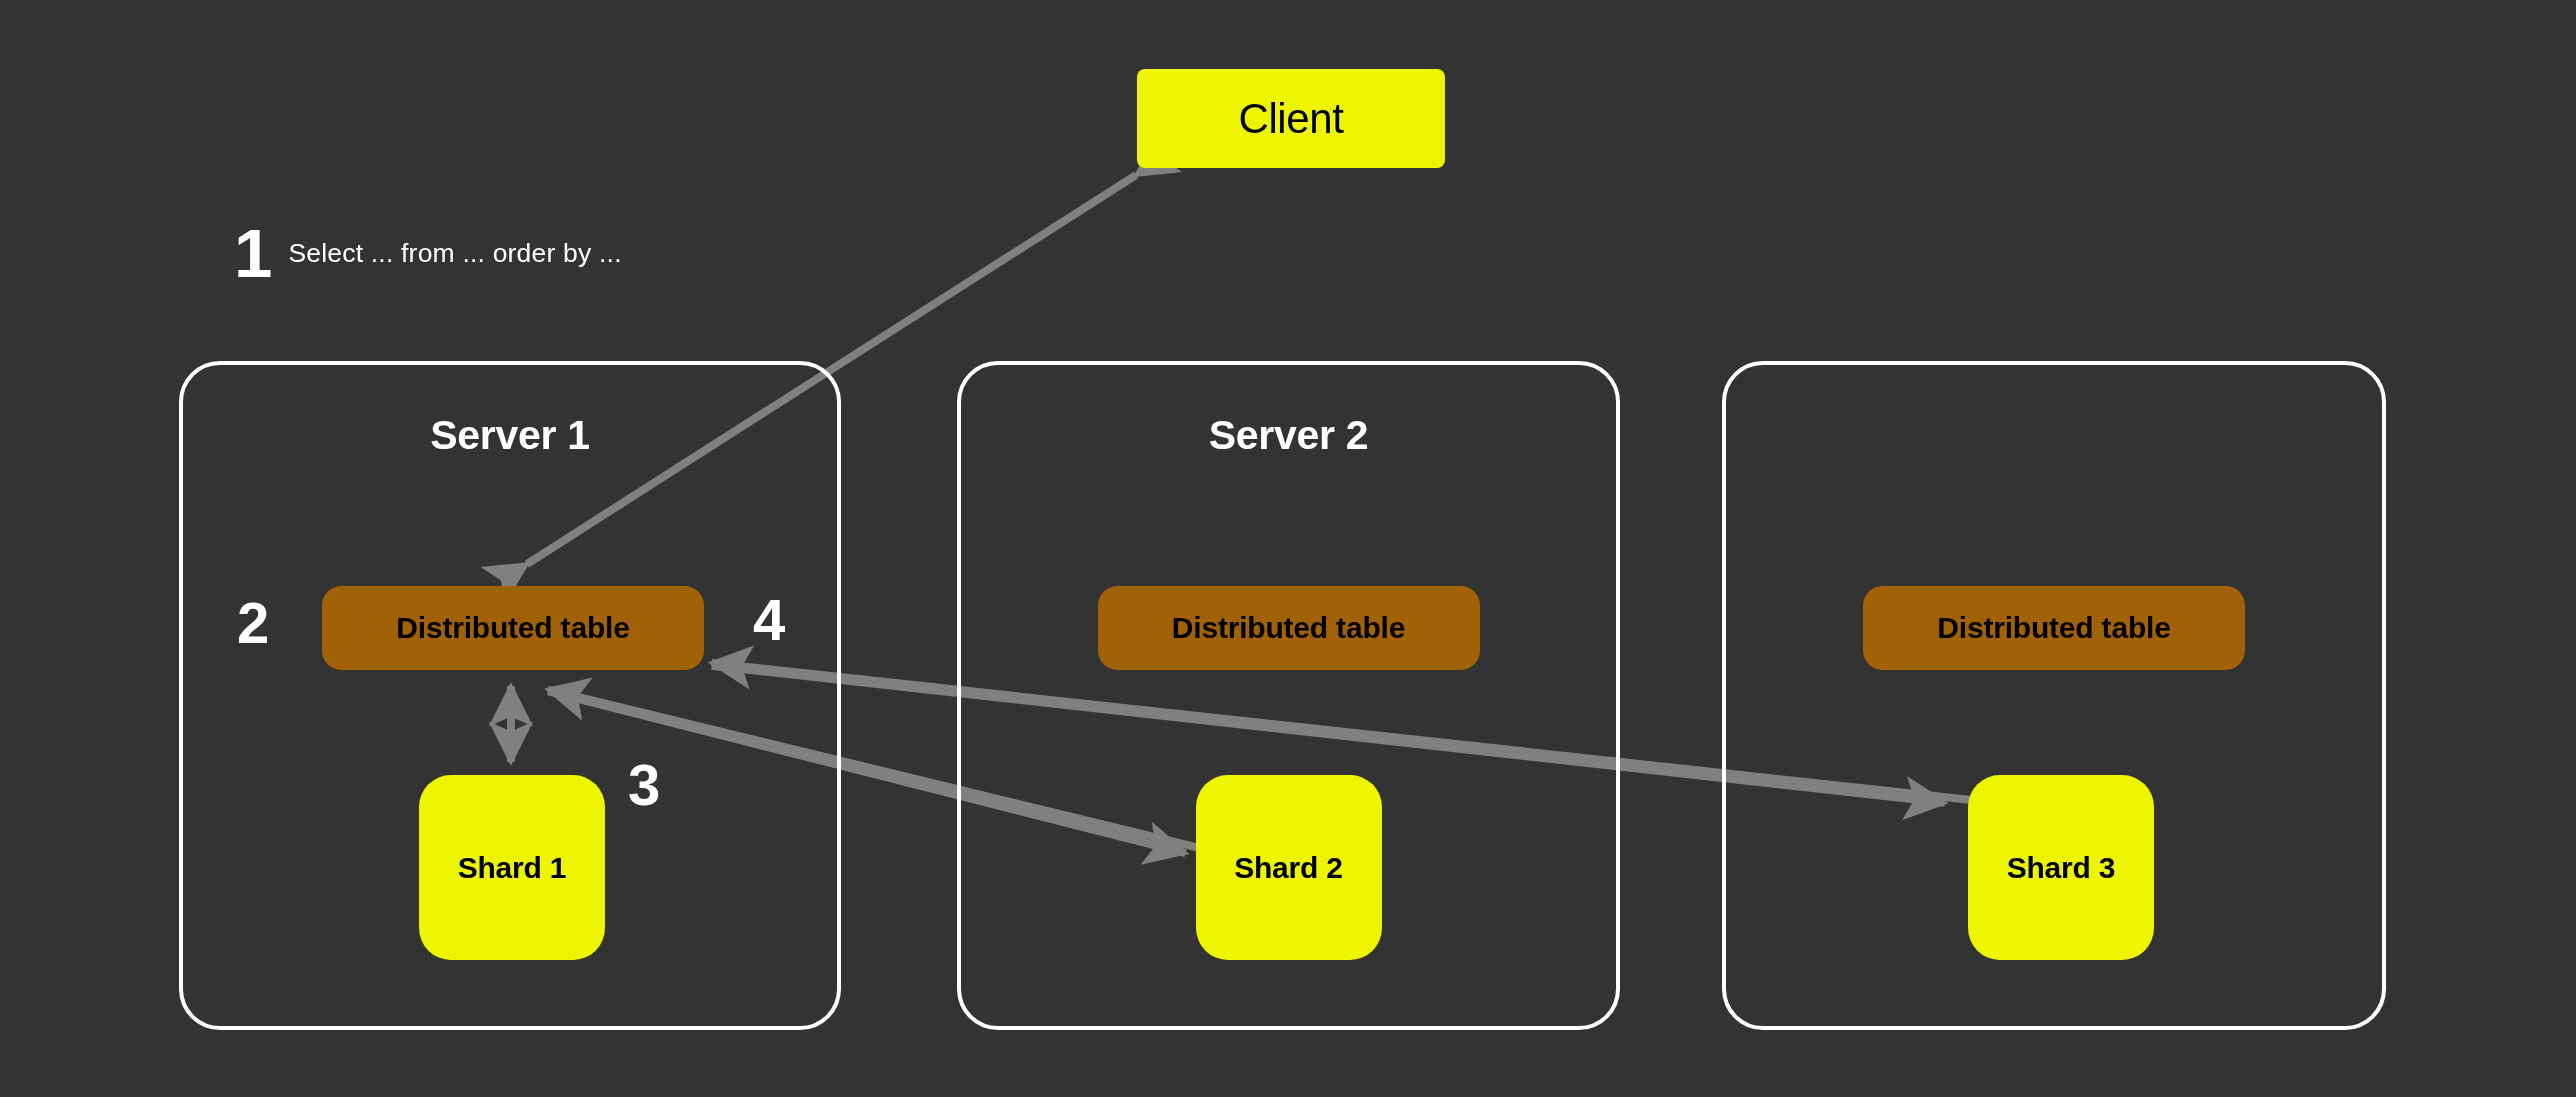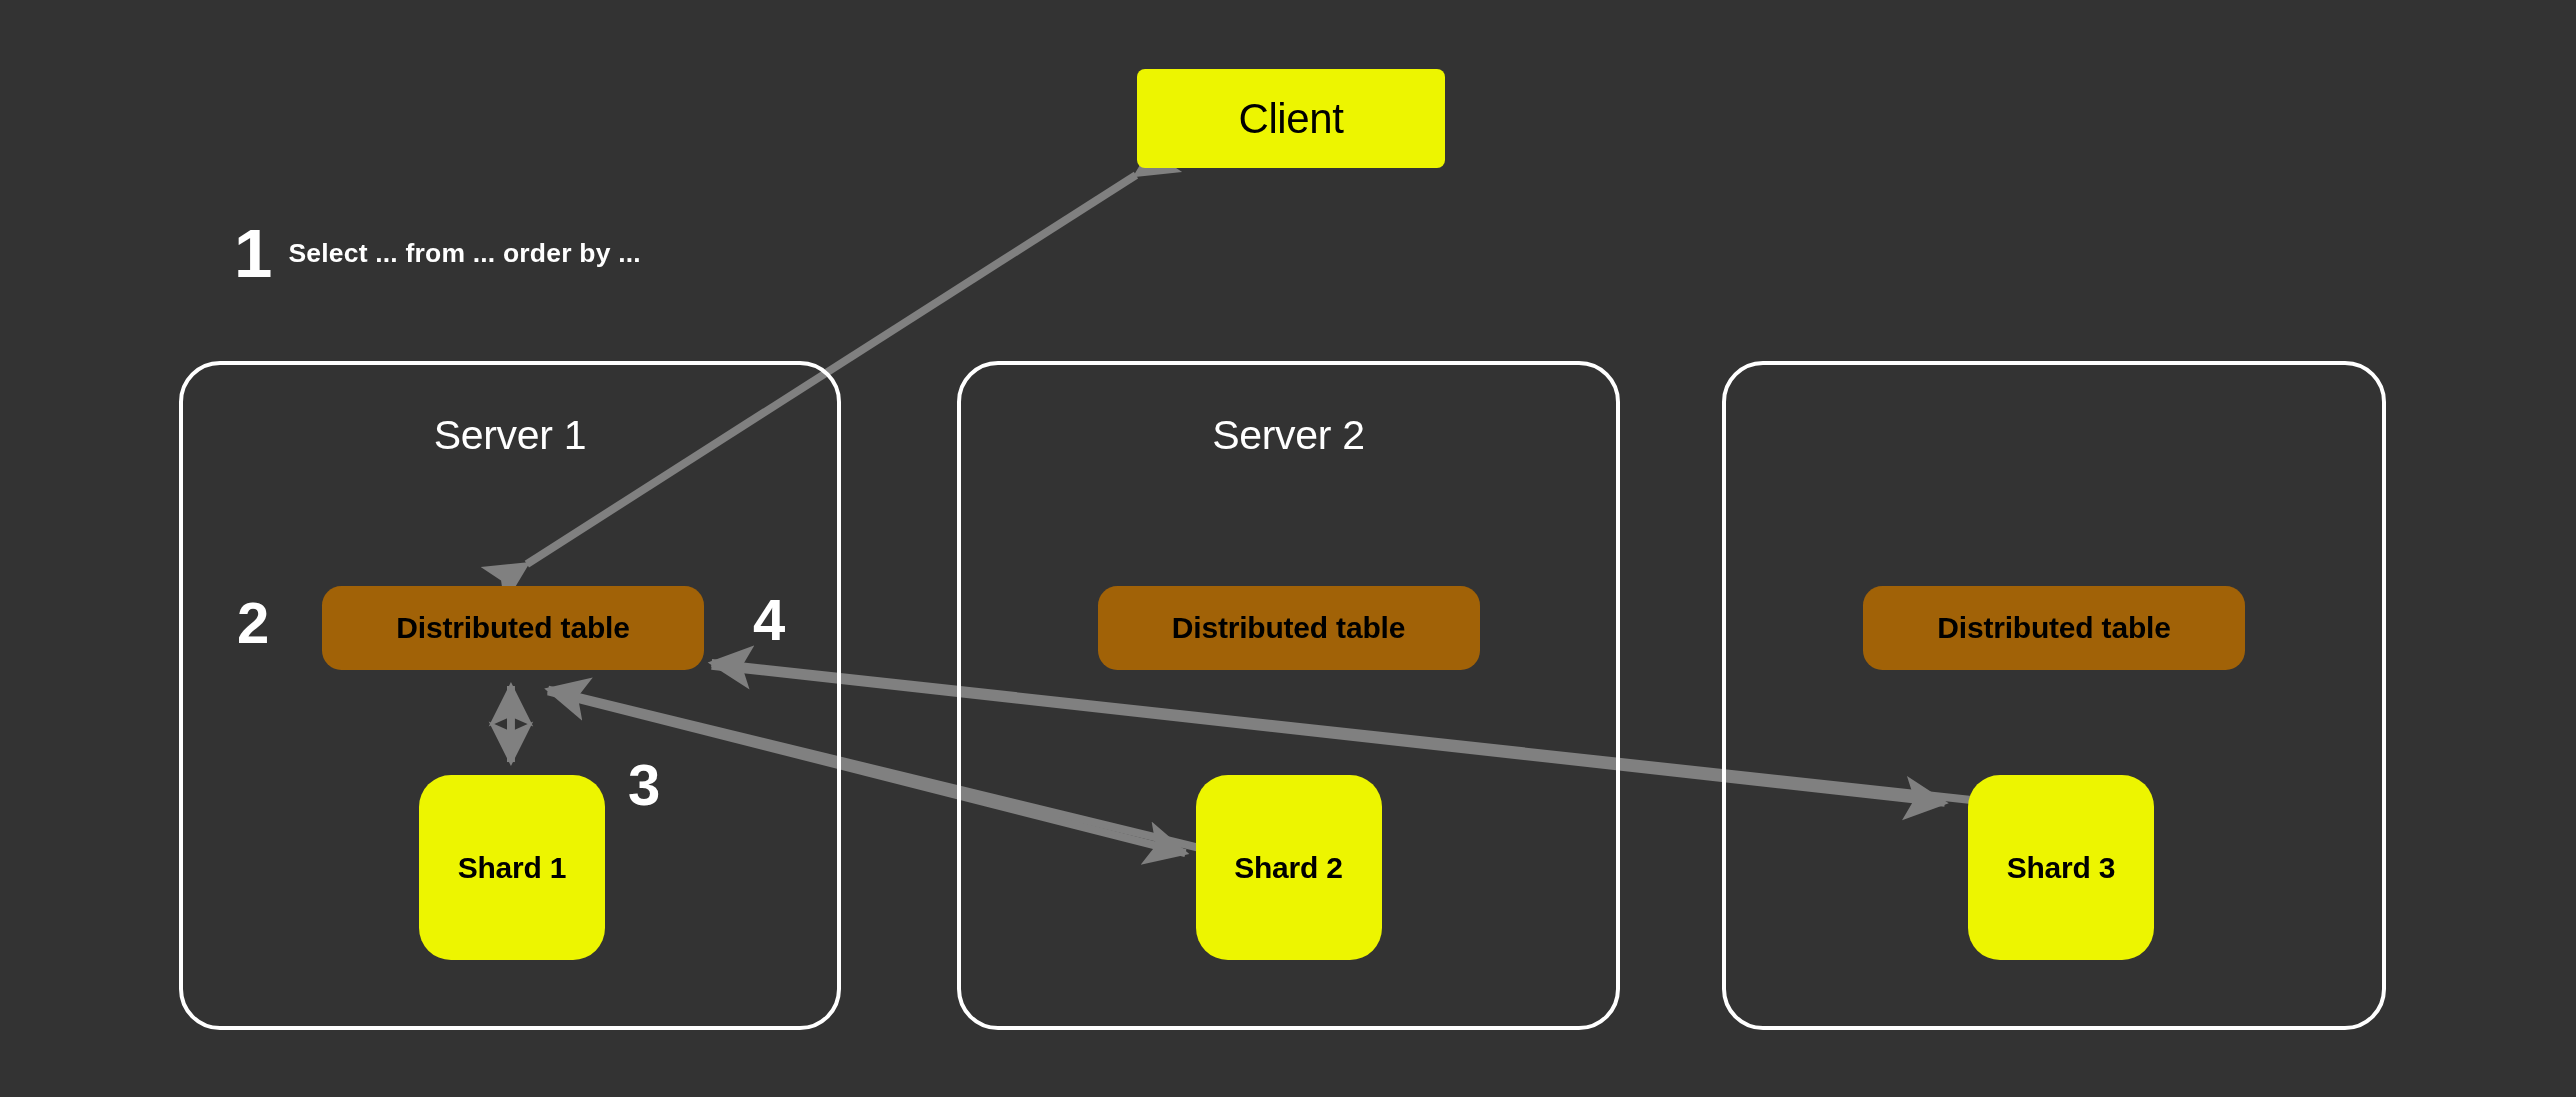--- a/index.html
+++ b/index.html
@@ -48,21 +48,21 @@
   }
   .step-num {
     color: #FFFFFF;
     font-weight: 700;
     line-height: 1;
   }
   .step-num.big { font-size: 69px; }
   .step1-text {
     color: #FFFFFF;
     font-size: 26.5px;
-    font-weight: 700;
+    font-weight: 400;
     letter-spacing: 0.2px;
     white-space: nowrap;
   }
 
   
   .server-panel {
     position: absolute;
     top: 361px;
     height: 669px;
     border: 4.4px solid #FFFFFF;
@@ -74,21 +74,21 @@
   #server-3 { left: 1722px; width: 664px; }
 
   .server-title {
     position: absolute;
     top: 50px;
     left: 0;
     right: 0;
     text-align: center;
     color: #FFFFFF;
     font-size: 41px;
-    font-weight: 400;
+    font-weight: 700;
     letter-spacing: -0.3px;
     line-height: 1;
   }
 
   
   .dist-table {
     position: absolute;
     top: 221px;
     width: 382px;
     height: 84px;

